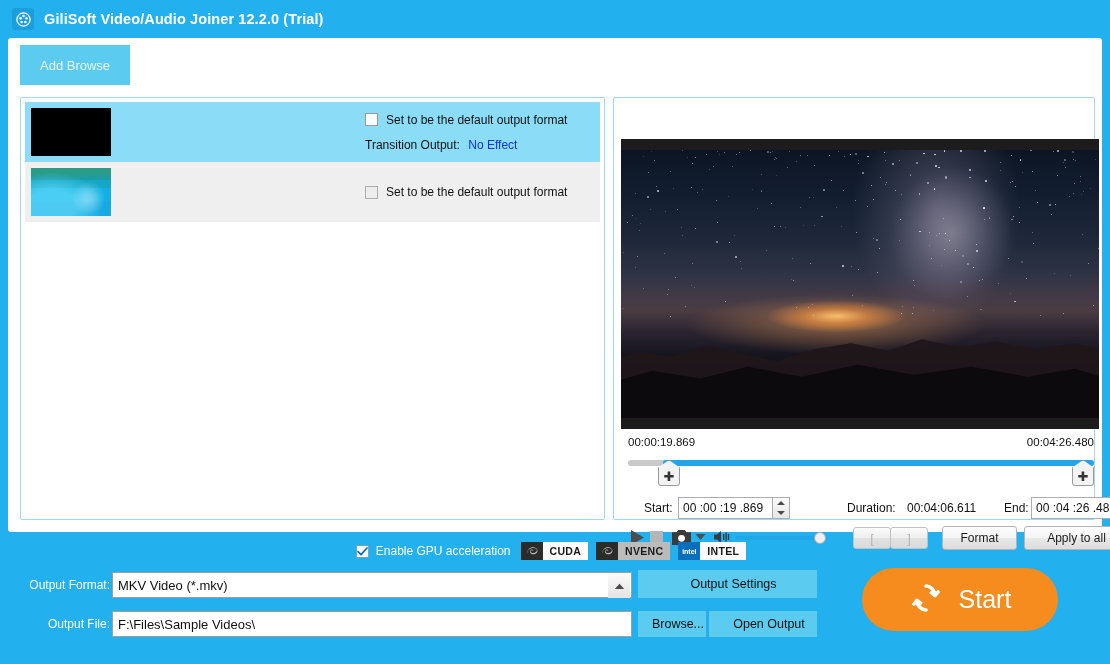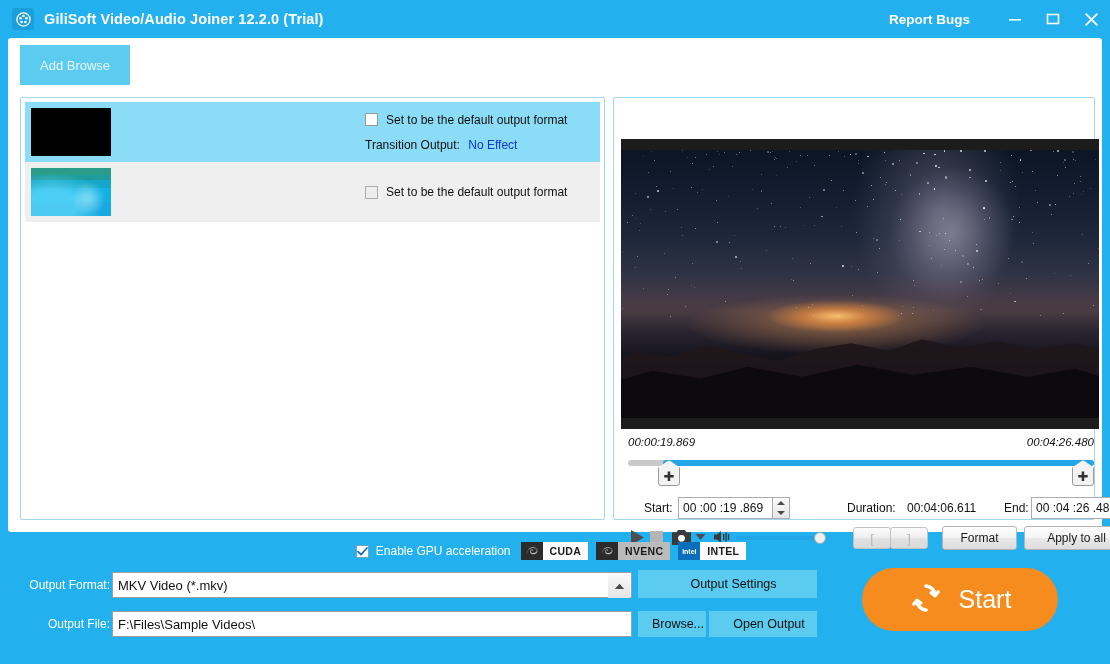--- a/index.html
+++ b/index.html
@@ -130,21 +130,21 @@
   }
   .ridge {
     position: absolute; left: -2%; bottom: 0; width: 104%; height: 44%;
   }
   .vid-topbar { position: absolute; left:0; top:0; width: 100%; height: 11px; background: #1C1C1C; }
   .vid-botbar { position: absolute; left:0; bottom:0; width: 100%; height: 11px; background: #1C1C1C; }
 
   
   .tl-times {
     position: absolute; left: 14px; top: 338px; width: 466px;
-    display: flex; justify-content: space-between; font-size: 11.5px; color: #111; font-style: italic;
+    display: flex; justify-content: space-between; font-size: 11.5px; color: #111;
   }
   .tl-wrap { position: absolute; left: 14px; top: 356px; width: 466px; height: 36px; }
   .tl-track { position: absolute; left: 0; top: 6px; width: 100%; height: 6px; background: #C9C9C9; border-radius: 3px; }
   .tl-fill { position: absolute; left: 7.5%; top: 6px; width: 92.5%; height: 6px; background: #22A6E8; border-radius: 3px; }
   .handle {
     position: absolute; top: 6px; width: 22px; height: 26px;
   }
   .handle .hshape {
     width: 22px; height: 26px; background: #F3F3F3; border: 1px solid #9A9A9A;
     border-radius: 0 0 3px 3px;
@@ -235,38 +235,20 @@
     <svg width="15" height="15" viewBox="0 0 16 16">
         <circle cx="8" cy="8" r="7" fill="none" stroke="#fff" stroke-width="1.4"></circle>
         <circle cx="8" cy="4.3" r="1.4" fill="#fff"></circle>
         <circle cx="11.2" cy="6.6" r="1.4" fill="#fff"></circle>
         <circle cx="10" cy="10.6" r="1.4" fill="#fff"></circle>
         <circle cx="6" cy="10.6" r="1.4" fill="#fff"></circle>
         <circle cx="4.8" cy="6.6" r="1.4" fill="#fff"></circle>
       </svg>
   </div>
   <div class="app-title">GiliSoft Video/Audio Joiner 12.2.0 (Trial)</div>
-  <div class="tb-right">
-    <div class="report-bugs">Report Bugs</div>
-    <div class="win-btn">
-      <svg width="14" height="14" viewBox="0 0 14 14">
-          <rect x="1" y="7" width="12" height="1.6" fill="#fff"></rect>
-        </svg>
-    </div>
-    <div class="win-btn">
-      <svg width="14" height="14" viewBox="0 0 14 14">
-          <rect x="1.5" y="2.5" width="11" height="9" fill="none" stroke="#fff" stroke-width="1.6"></rect>
-        </svg>
-    </div>
-    <div class="win-btn">
-      <svg width="15" height="15" viewBox="0 0 14 14">
-          <path d="M1.5 1.5 L12.5 12.5 M12.5 1.5 L1.5 12.5" stroke="#fff" stroke-width="1.7" fill="none"></path>
-        </svg>
-    </div>
-  </div>
 </div>
 
 <div class="panel">
 
   <div class="add-files">Add Browse</div>
 
   <div class="filebox">
     <div class="list-area">
 
       <div class="file-row selected">

